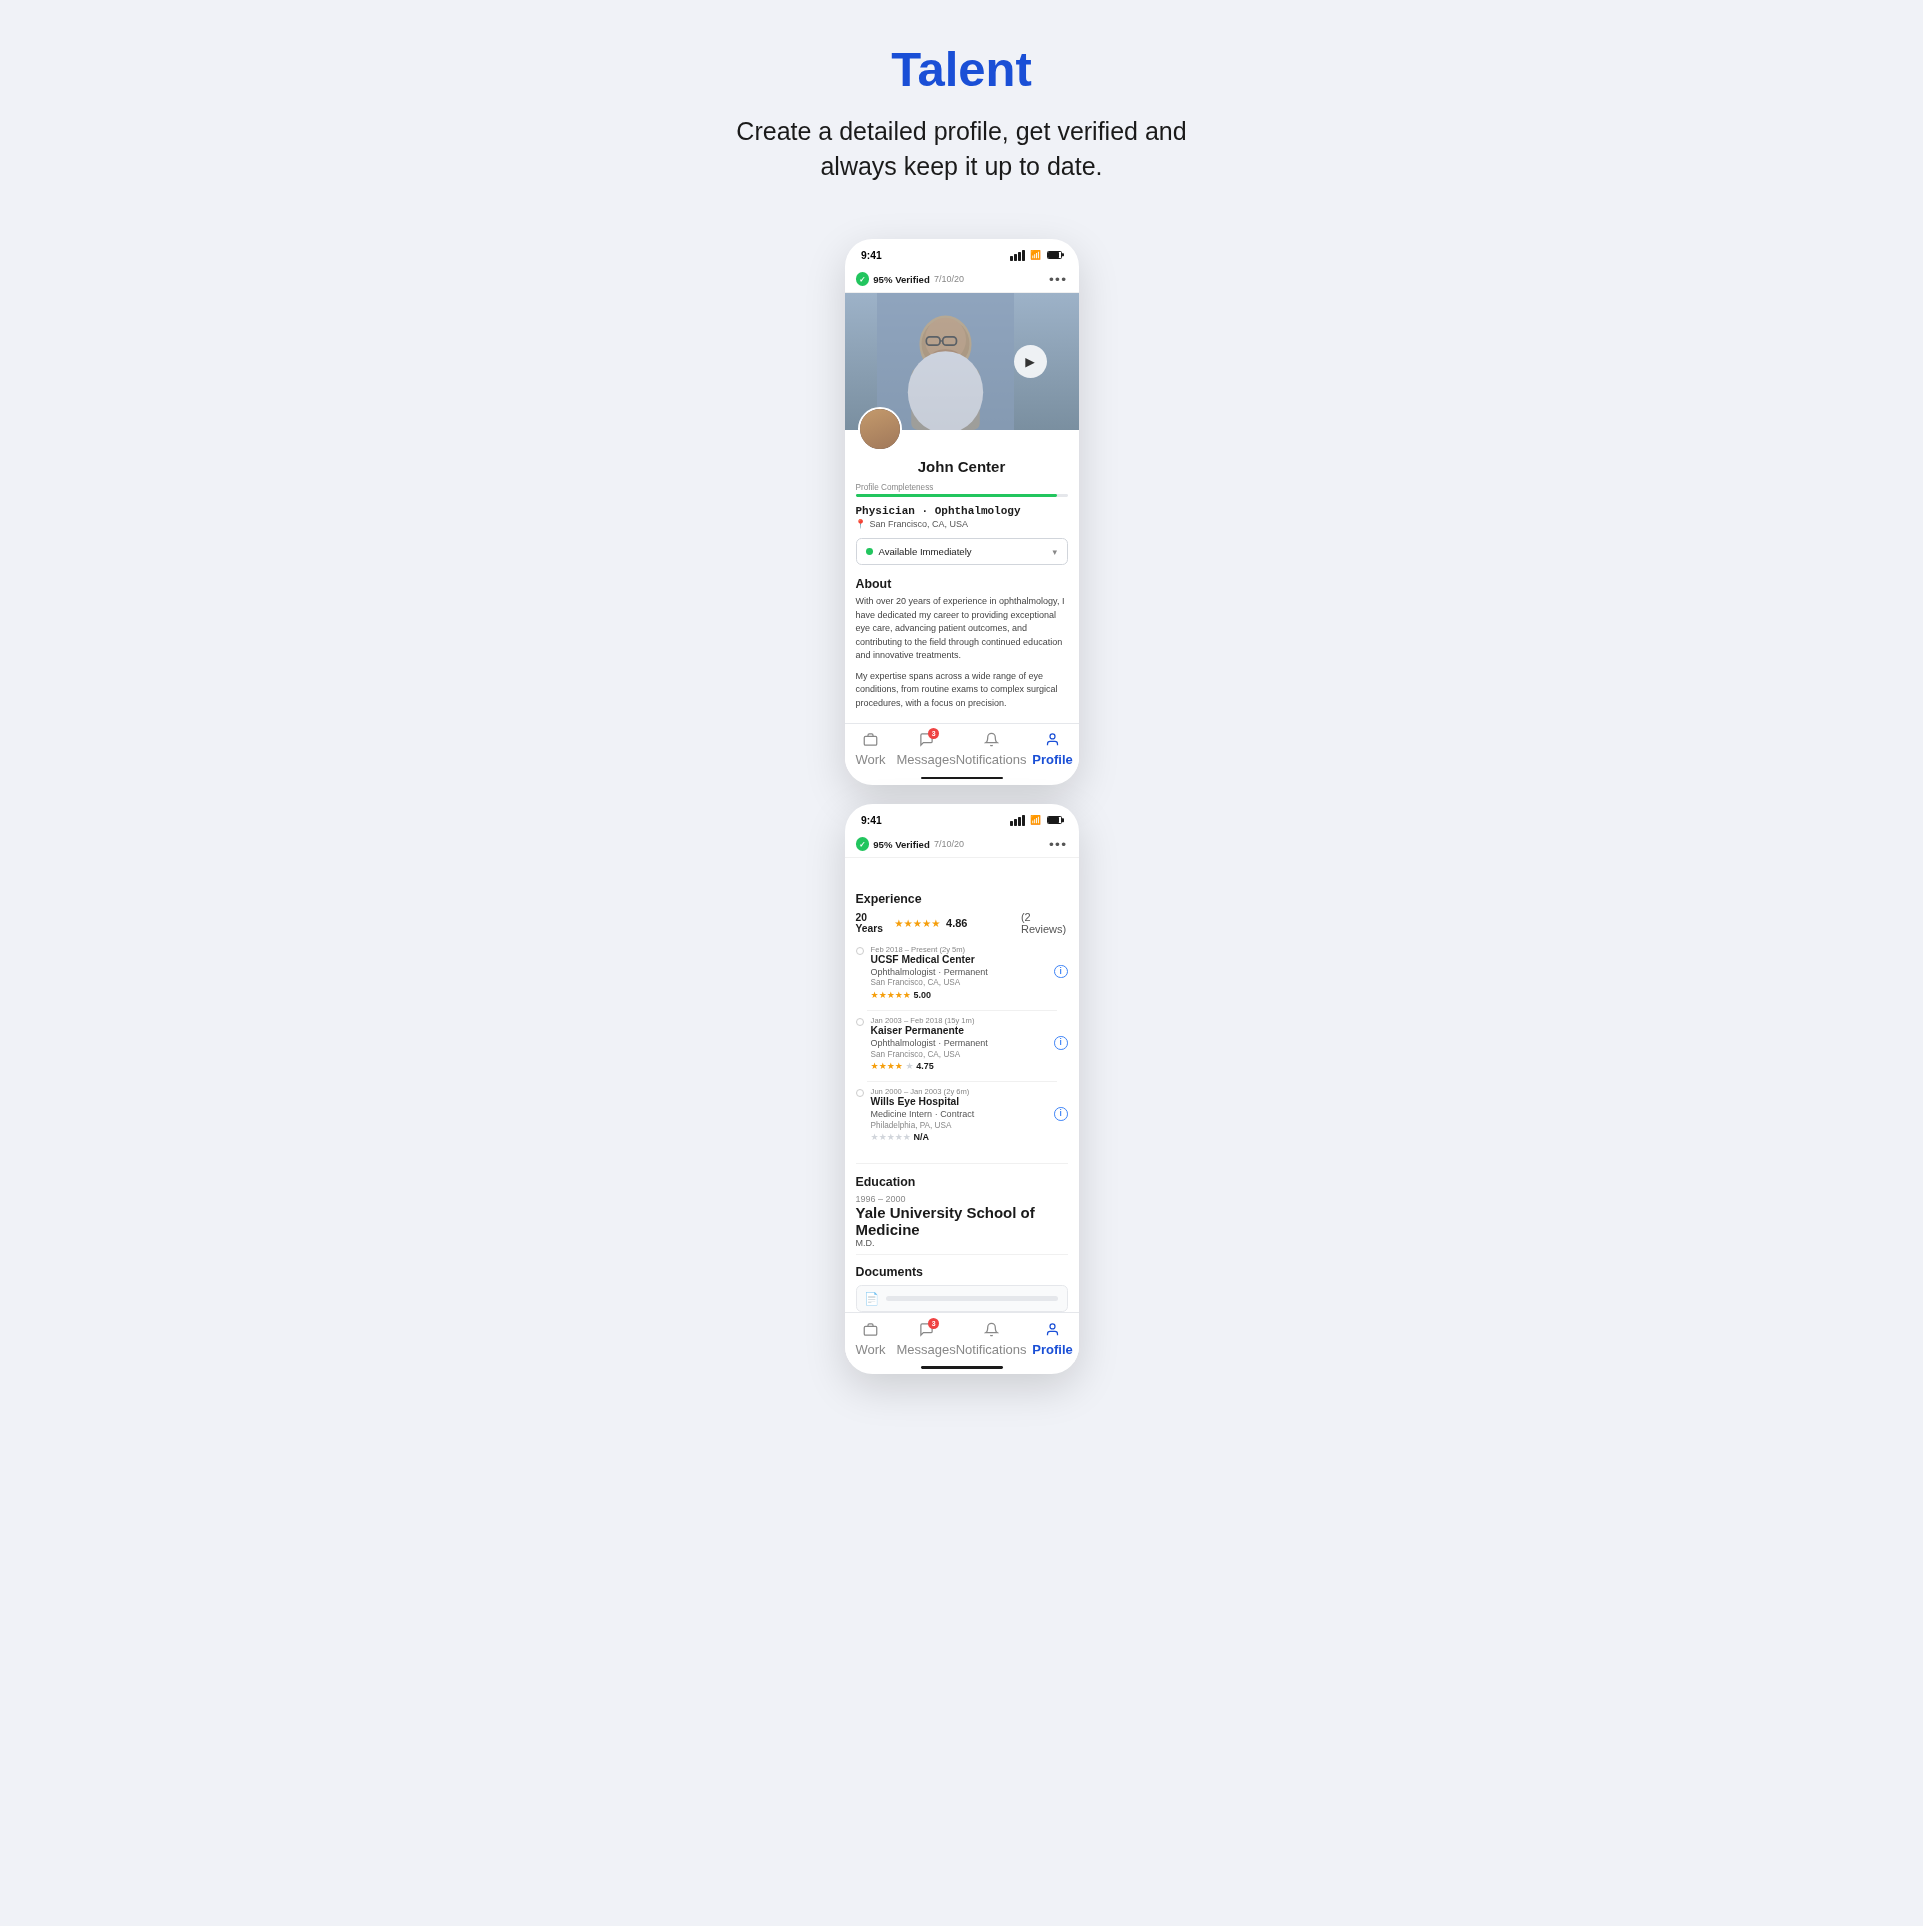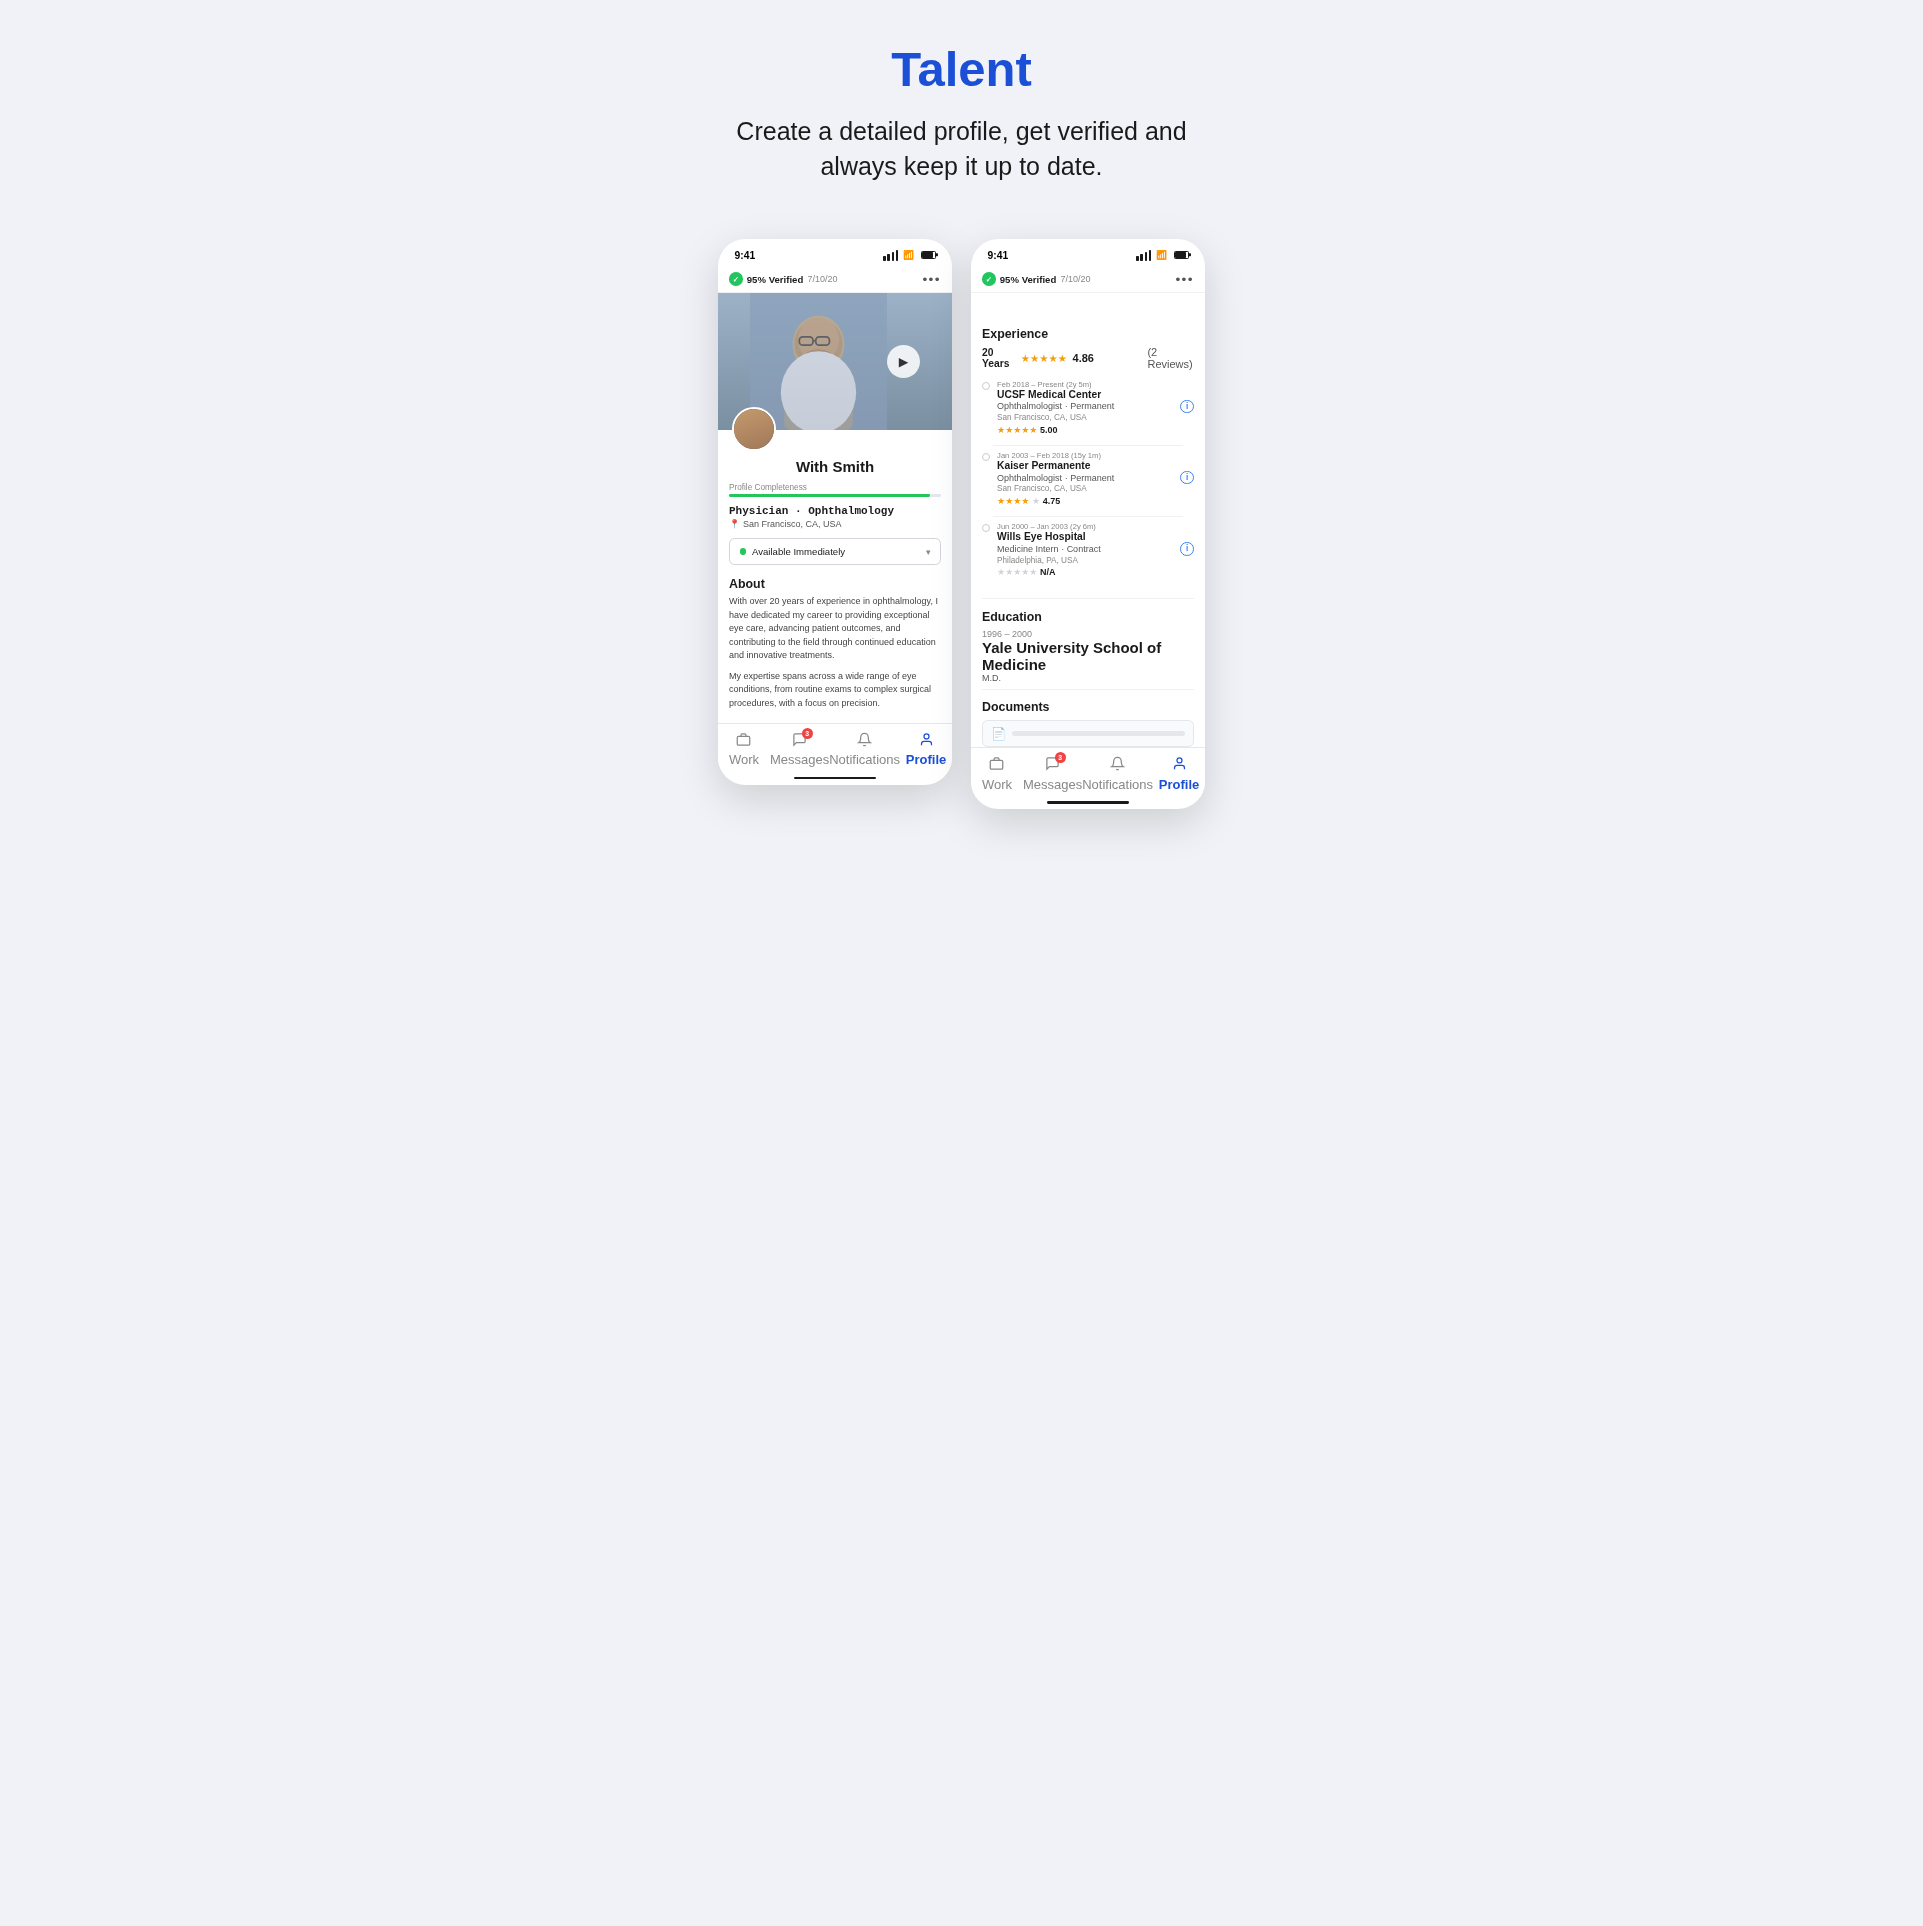--- a/index.html
+++ b/index.html
@@ -26,20 +26,21 @@
       text-align: center;
       max-width: 481px;
       line-height: 1.4;
       margin-bottom: 55px;
     }
     .phones-row {
       display: flex;
       gap: 19px;
       justify-content: center;
       align-items: flex-start;
+      flex-direction: column;
     }
     .phone {
       background: #fff;
       border-radius: 27.5px;
       width: 234px;
       min-height: 481px;
       box-shadow: 0 13.7px 41px rgba(0,0,0,0.15);
       overflow: hidden;
       display: flex;
       flex-direction: column;
@@ -452,21 +453,21 @@
           <ellipse cx="100" cy="145" rx="55" ry="60" fill="#e8e8f0"></ellipse>
         </svg>
         <div class="play-btn">▶</div>
       </div>
       <div class="avatar-circle">
         <div class="avatar-face"></div>
       </div>
     </div>
 
     <div class="name-section">
-      <span class="profile-name">With Smith</span>
+      <span class="profile-name">John Center</span>
     </div>
 
     <div class="completeness-bar-section">
       <div class="completeness-label">Profile Completeness</div>
       <div class="completeness-track">
         <div class="completeness-fill"></div>
       </div>
     </div>
 
     <div class="specialty-section">

